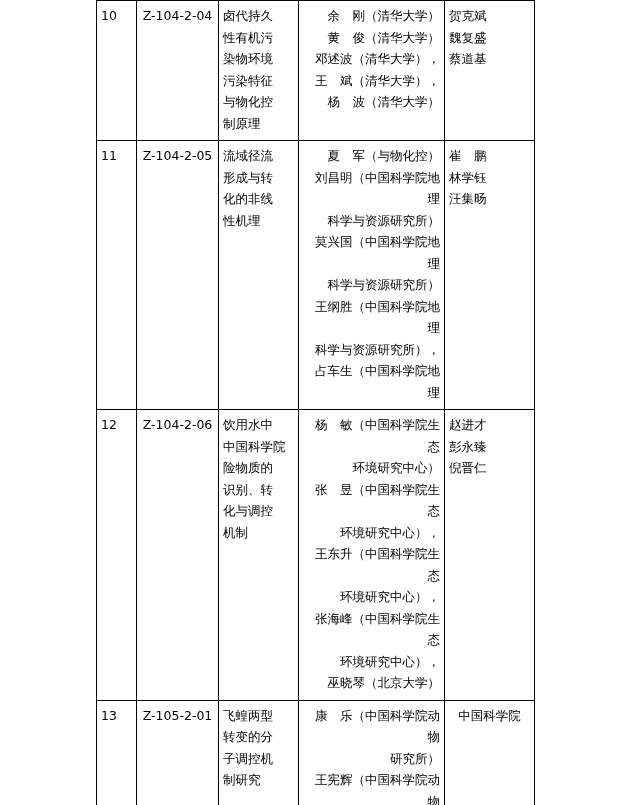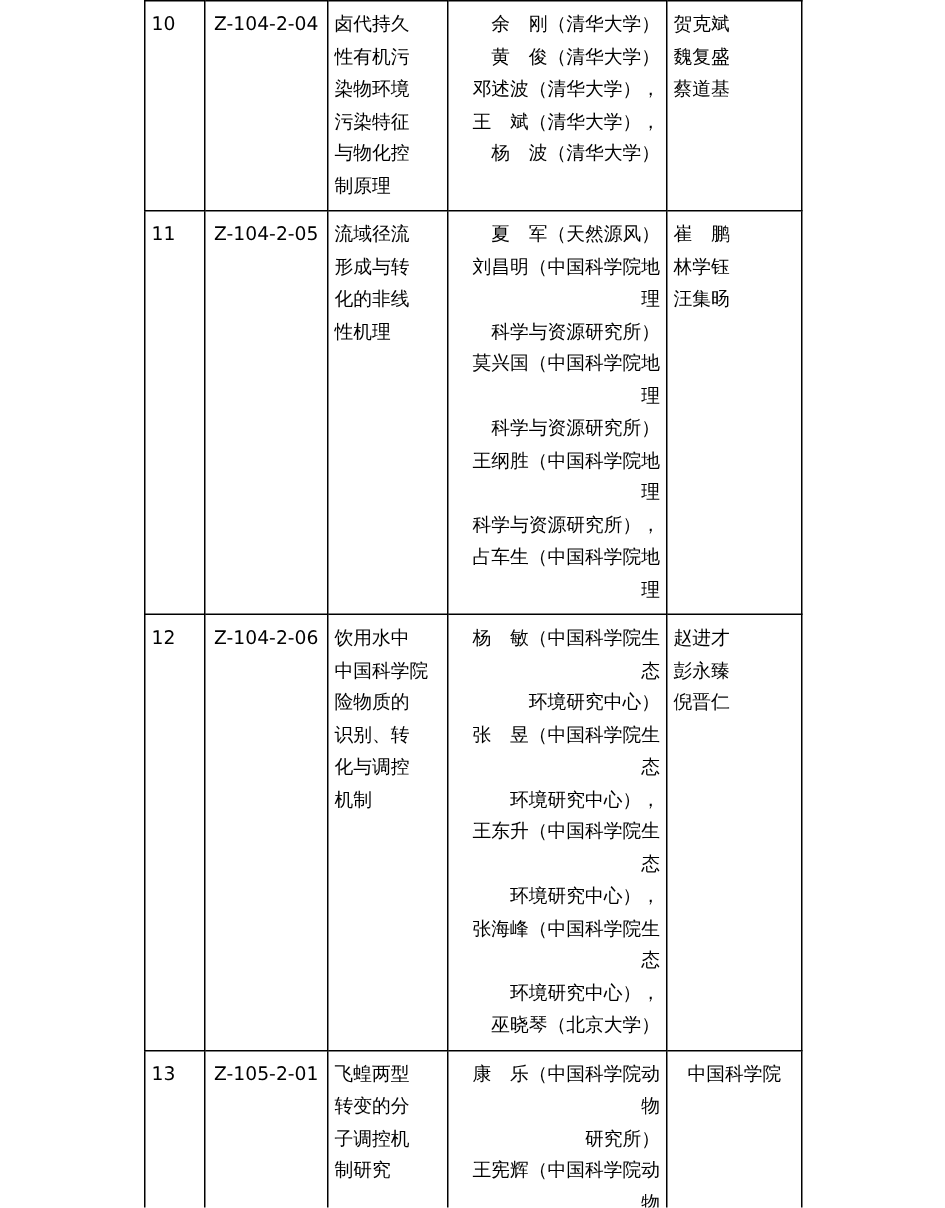--- a/index.html
+++ b/index.html
@@ -127,21 +127,21 @@
         <td class="code-cell">
           <span class="line">Z-104-2-05</span>
         </td>
         <td class="title-cell">
           <span class="line">流域径流</span>
           <span class="line">形成与转</span>
           <span class="line">化的非线</span>
           <span class="line">性机理</span>
         </td>
         <td class="names-cell">
-          <span class="line">夏　军（天然源风）</span>
+          <span class="line">夏　军（与物化控）</span>
           <span class="line">刘昌明（中国科学院地理</span>
           <span class="line">科学与资源研究所）</span>
           <span class="line">莫兴国（中国科学院地理</span>
           <span class="line">科学与资源研究所）</span>
           <span class="line">王纲胜（中国科学院地理</span>
           <span class="line">科学与资源研究所），</span>
           <span class="line">占车生（中国科学院地理</span>
         </td>
         <td class="last-cell">
           <span class="line">崔　鹏</span>

